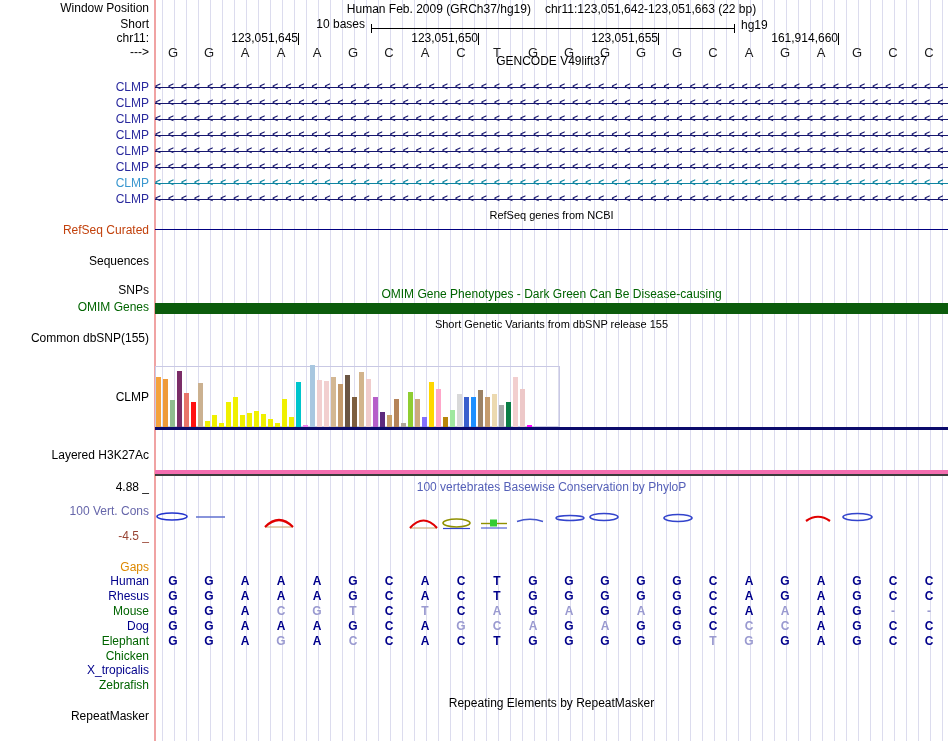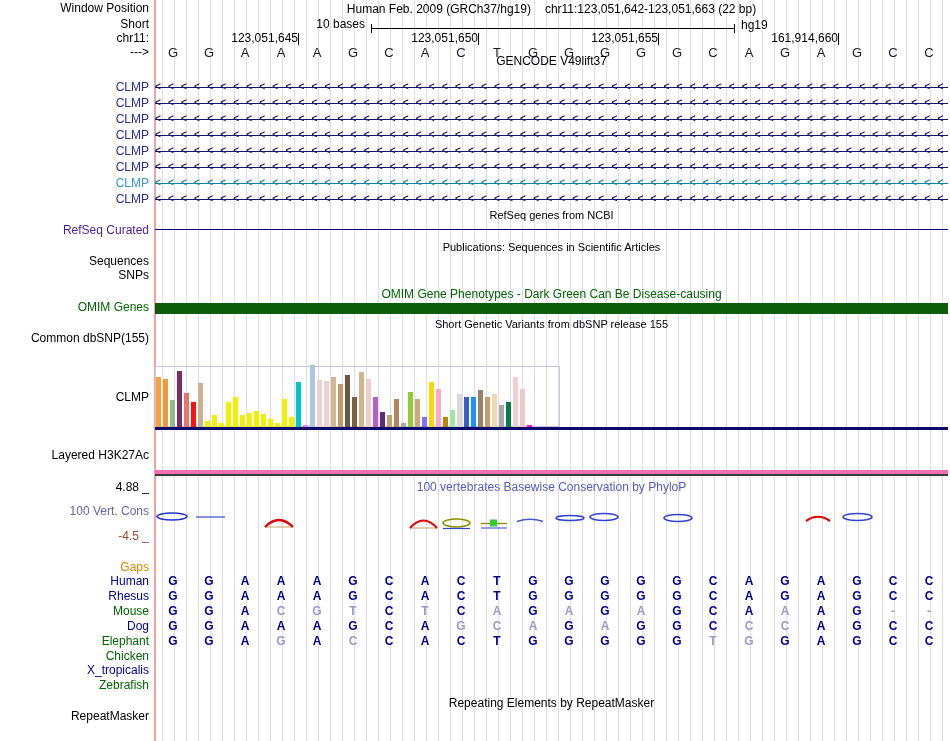--- a/index.html
+++ b/index.html
@@ -7,21 +7,21 @@
            font-family:"Liberation Sans",sans-serif;color:#000;}
   .gridline{position:absolute;top:0;width:1px;height:741px;background:#dcdcee;z-index:0;}
   #window-edge{position:absolute;left:154px;top:0;width:2px;height:741px;background:#f0a3a3;z-index:1;}
   .label{position:absolute;left:0;width:149px;text-align:right;font-size:12px;line-height:13px;
          white-space:pre;z-index:3;}
   .ctitle{position:absolute;left:155px;width:793px;text-align:center;font-size:12px;line-height:13px;z-index:3;}
   .small{font-size:11px;}
   .navy{color:#00008b;}
   .green{color:#006400;}
   .orange{color:#dd8800;}
-  .blue-label{color:#4c1d95;}
+  .blue-label{color:#c2410c;}
   .slate{color:#5560b8;}
   .gray-blue{color:#6666aa;}
   .maroon{color:#994433;}
   .gene-label{color:#2a2a9e;}
   .gene-label-alt{color:#3a97cf;}
   .base{position:absolute;width:36px;text-align:center;z-index:3;}
   .ruler-base{font-size:13px;color:#1c1c1c;line-height:13px;}
   .aln-strong{font-size:12px;font-weight:bold;color:#00008b;line-height:13px;}
   .aln-weak{font-size:12px;font-weight:bold;color:#9a9ad0;line-height:13px;}
   .gene-row{position:absolute;left:155px;width:793px;height:13px;z-index:2;}
@@ -198,23 +198,22 @@
       </div>
       <div class="gene-row" style="top: 193px;">
         <span class="arrows gene-navy">&lt;&lt;&lt;&lt;&lt;&lt;&lt;&lt;&lt;&lt;&lt;&lt;&lt;&lt;&lt;&lt;&lt;&lt;&lt;&lt;&lt;&lt;&lt;&lt;&lt;&lt;&lt;&lt;&lt;&lt;&lt;&lt;&lt;&lt;&lt;&lt;&lt;&lt;&lt;&lt;&lt;&lt;&lt;&lt;&lt;&lt;&lt;&lt;&lt;&lt;&lt;&lt;&lt;&lt;&lt;&lt;&lt;&lt;&lt;&lt;&lt;</span>
       </div>
     </div>
 
   <div class="ctitle small" style="top:209px">RefSeq genes from NCBI</div>
   <div class="label blue-label" style="top:224px">RefSeq Curated</div>
   <div class="hline" style="left:155px;top:229px;width:793px;height:1px;background:#000080"></div>
 
-  <div class="ctitle small" style="top:241px">Publications: Sequences in Scientific Articles</div>
   <div class="label" style="top:255px">Sequences</div>
-  <div class="label" style="top:269px">SNPs</div>
+  <div class="label" style="top:284px">SNPs</div>
 
   <div class="ctitle green" style="top:288px">OMIM Gene Phenotypes - Dark Green Can Be Disease-causing</div>
   <div class="label green" style="top:301px">OMIM Genes</div>
   <div class="hline" style="left:155px;top:303px;width:793px;height:11px;background:#0c5c0c"></div>
 
   <div class="ctitle small" style="top:318px">Short Genetic Variants from dbSNP release 155</div>
   <div class="label" style="top:332px">Common dbSNP(155)</div>
 
   <div class="label" style="top:391px">CLMP</div>
   <div id="gtex-frame"></div>

